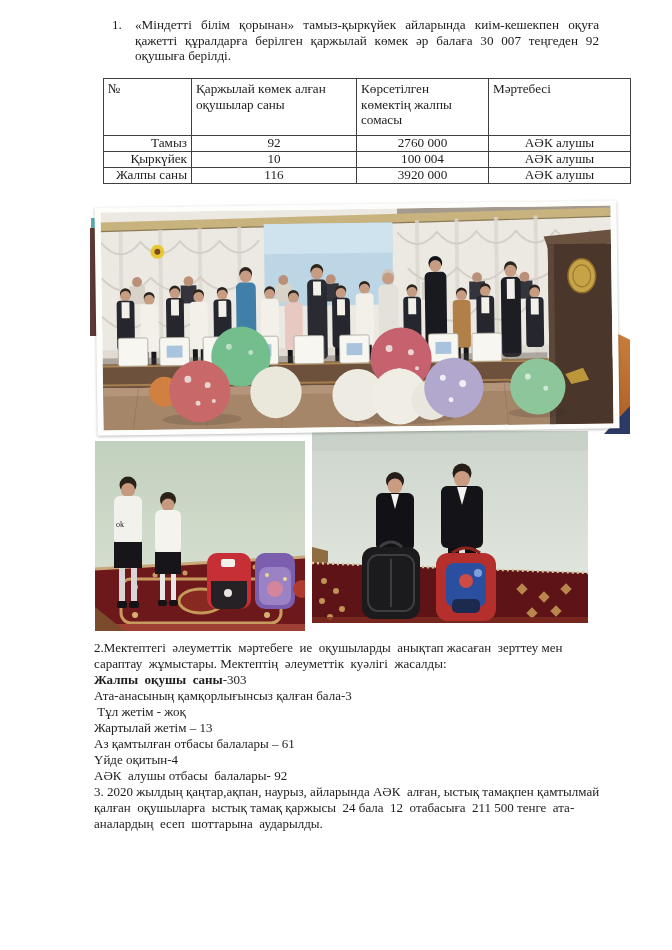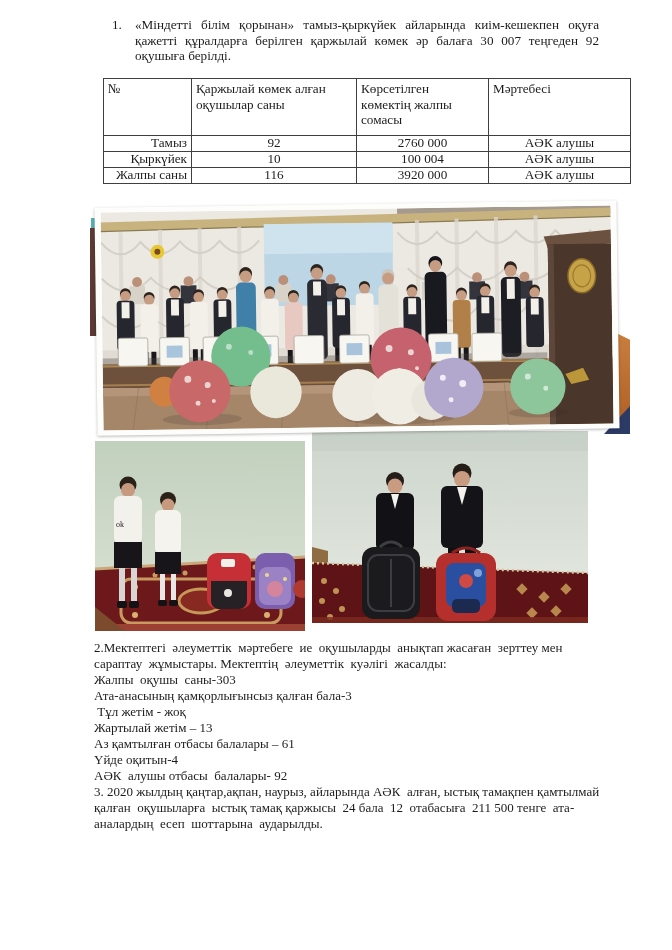--- a/index.html
+++ b/index.html
@@ -38,21 +38,21 @@
              clip-path:polygon(0 0,100% 10%,100% 100%,0 90%);}
   .sl-navy{right:0;top:204px;width:26px;height:28px;background:#2c3a66;
            clip-path:polygon(100% 0,100% 100%,0 100%);}
   .print{position:absolute;z-index:2;left:6px;top:2px;width:522px;height:228px;
          background:#fdfdfb;box-shadow:0 1px 3px rgba(0,0,0,.28);
          transform:rotate(-0.8deg);padding:5px 6px;box-sizing:border-box;}
 
   
   .s2{position:absolute;left:94px;top:640px;width:513px;font-size:13px;line-height:16px;}
   .s2 .blk{white-space:pre-wrap;}
-  .s2 .bold{font-weight:normal;}
+  .s2 .bold{font-weight:bold;}
 </style>
 </head>
 <body>
 
 <div class="page">
 
   <div class="para1">
     <div class="num">1.</div>
     <div class="txt">«Міндетті білім қорынан» тамыз-қыркүйек айларында киім-кешекпен оқуға қажетті құралдарға берілген қаржылай көмек әр балаға 30 007 теңгеден 92 оқушыға берілді.</div>
   </div>

